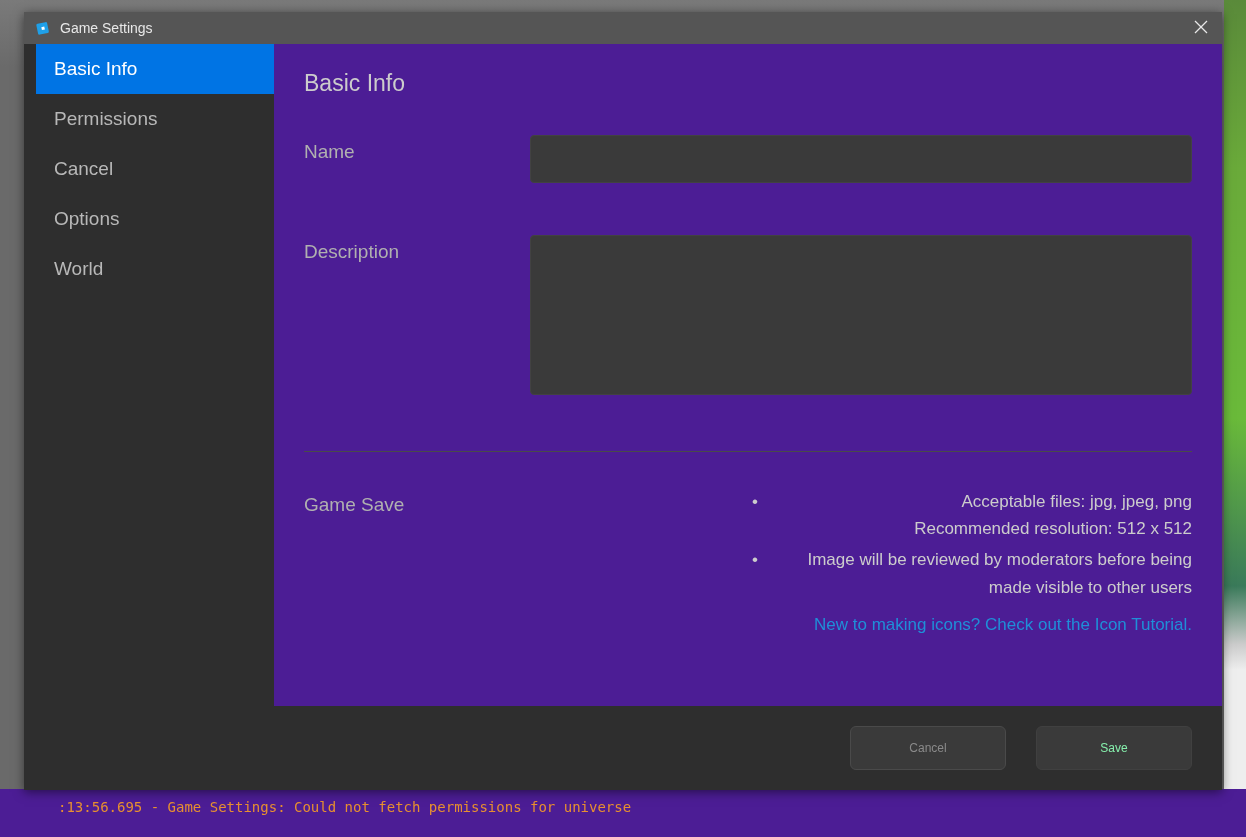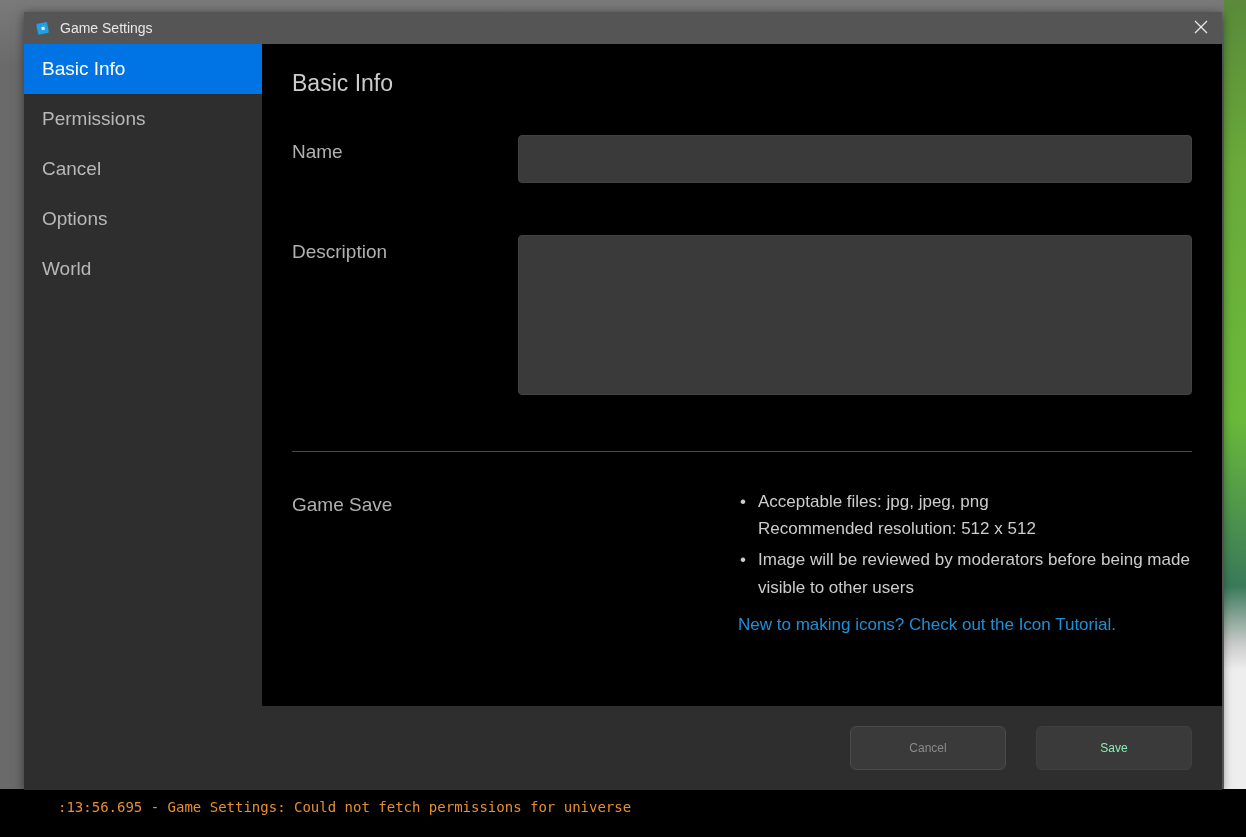--- a/index.html
+++ b/index.html
@@ -31,21 +31,21 @@
       height: 100%;
       background: linear-gradient(180deg, #5a8a3a 0%, #6aaa3a 20%, #6aba3a 50%, #3a7a5a 70%, #cccccc 77%, #eeeeee 80%);
     }
 
     .backdrop-bottom {
       position: absolute;
       left: 0;
       right: 0;
       bottom: 0;
       height: 48px;
-      background: #000000;
+      background: #4c1d95;
     }
 
     .console-line {
       position: absolute;
       left: 58px;
       bottom: 22px;
       font-family: "Consolas", monospace;
       font-size: 14px;
       color: #e89030;
     }
@@ -93,22 +93,23 @@
       color: #e8e8e8;
       font-size: 18px;
       cursor: pointer;
       padding: 4px 8px;
       line-height: 1;
     }
 
     .dialog-body {
       flex: 1;
       display: flex;
-      background: #000000;
+      background: #4c1d95;
       overflow: hidden;
+      margin-left: 12px;
     }
 
     .sidebar {
       width: 238px;
       background: #2e2e2e;
       display: flex;
       flex-direction: column;
     }
 
     .sidebar-item {
@@ -191,20 +192,21 @@
       margin: 0 0 36px 0;
     }
 
     .game-icon-row {
       display: flex;
     }
 
     .game-icon-right {
       flex: 1;
       padding-left: 220px;
+      text-align: right;
     }
 
     .info-list {
       list-style: none;
       color: #cccccc;
       font-size: 17px;
       line-height: 1.6;
     }
 
     .info-list li {

